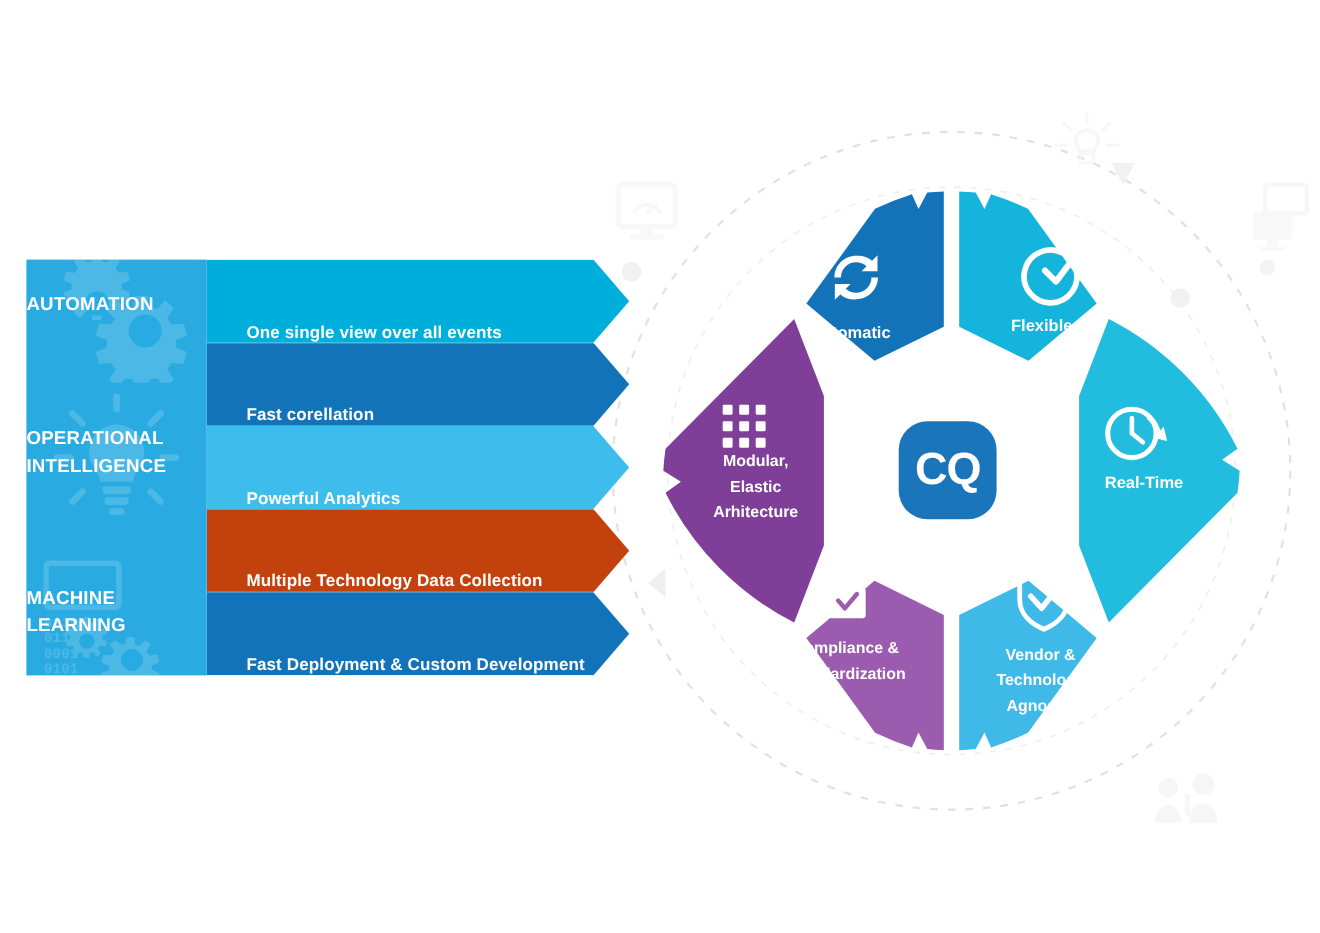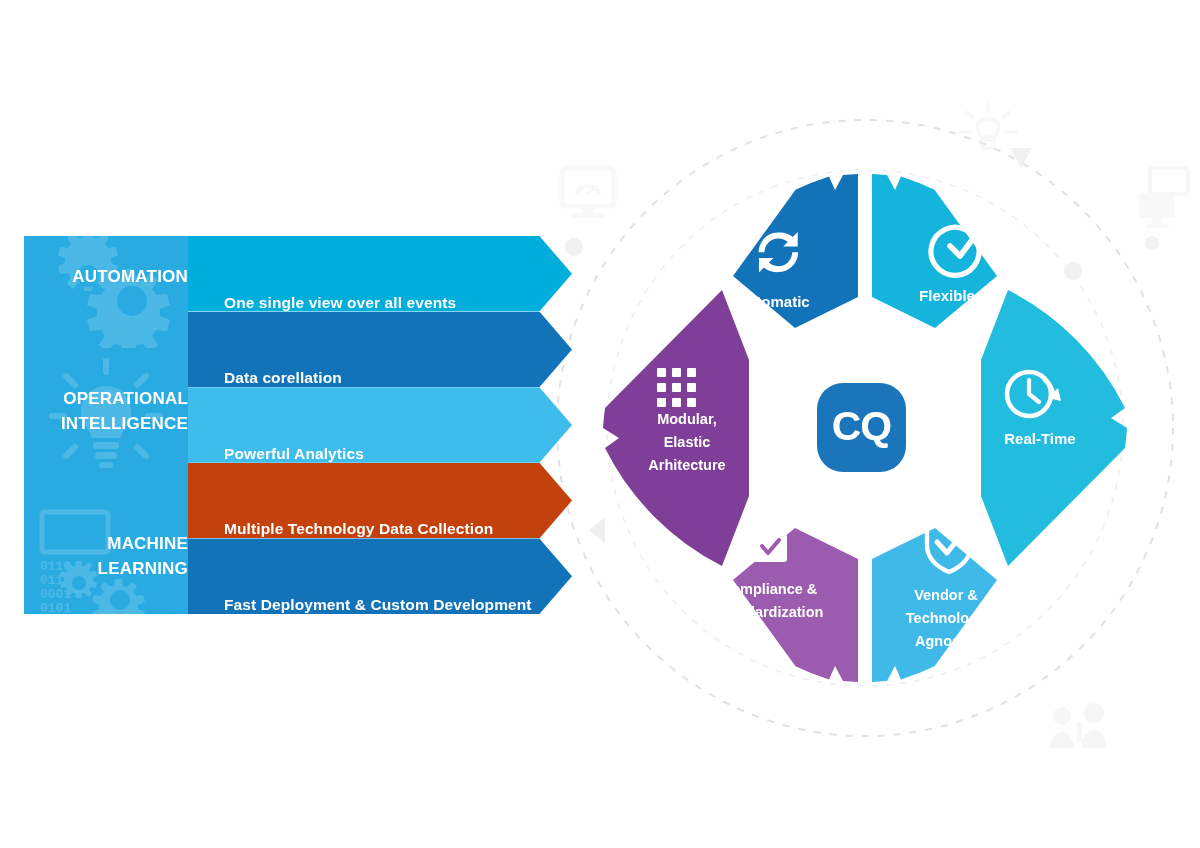--- a/index.html
+++ b/index.html
@@ -46,21 +46,21 @@
     opacity: 0.16;
   }
   .cat-list {
     position: absolute;
     left: 0; top: 0;
     width: 164px; height: 378px;
   }
   .cat-label {
     position: absolute;
     width: 164px;
-    text-align: right;
+    text-align: left;
     color: #ffffff;
     font-size: 17px;
     font-weight: bold;
     line-height: 25px;
     letter-spacing: 0.2px;
   }
   #cat-0 { top: 28px; }
   #cat-1 { top: 150px; }
   #cat-2 { top: 295px; }
 
@@ -246,21 +246,21 @@
         <span>LEARNING</span>
       </div>
     </div>
   </div>
 
   <div id="ribbons">
     <div class="ribbon" style="top: 0px; background: rgb(0, 174, 219);">
       <span class="ribbon-text">One single view over all events</span>
     </div>
     <div class="ribbon" style="top: 75.6px; background: rgb(18, 115, 184);">
-      <span class="ribbon-text">Data corellation</span>
+      <span class="ribbon-text">Fast corellation</span>
     </div>
     <div class="ribbon" style="top: 151.2px; background: rgb(62, 189, 236);">
       <span class="ribbon-text">Powerful Analytics</span>
     </div>
     <div class="ribbon" style="top: 226.8px; background: #c2410c;">
       <span class="ribbon-text">Multiple Technology Data Collection</span>
     </div>
     <div class="ribbon" style="top: 302.4px; background: rgb(18, 115, 184);">
       <span class="ribbon-text">Fast Deployment &amp; Custom Development</span>
     </div>

